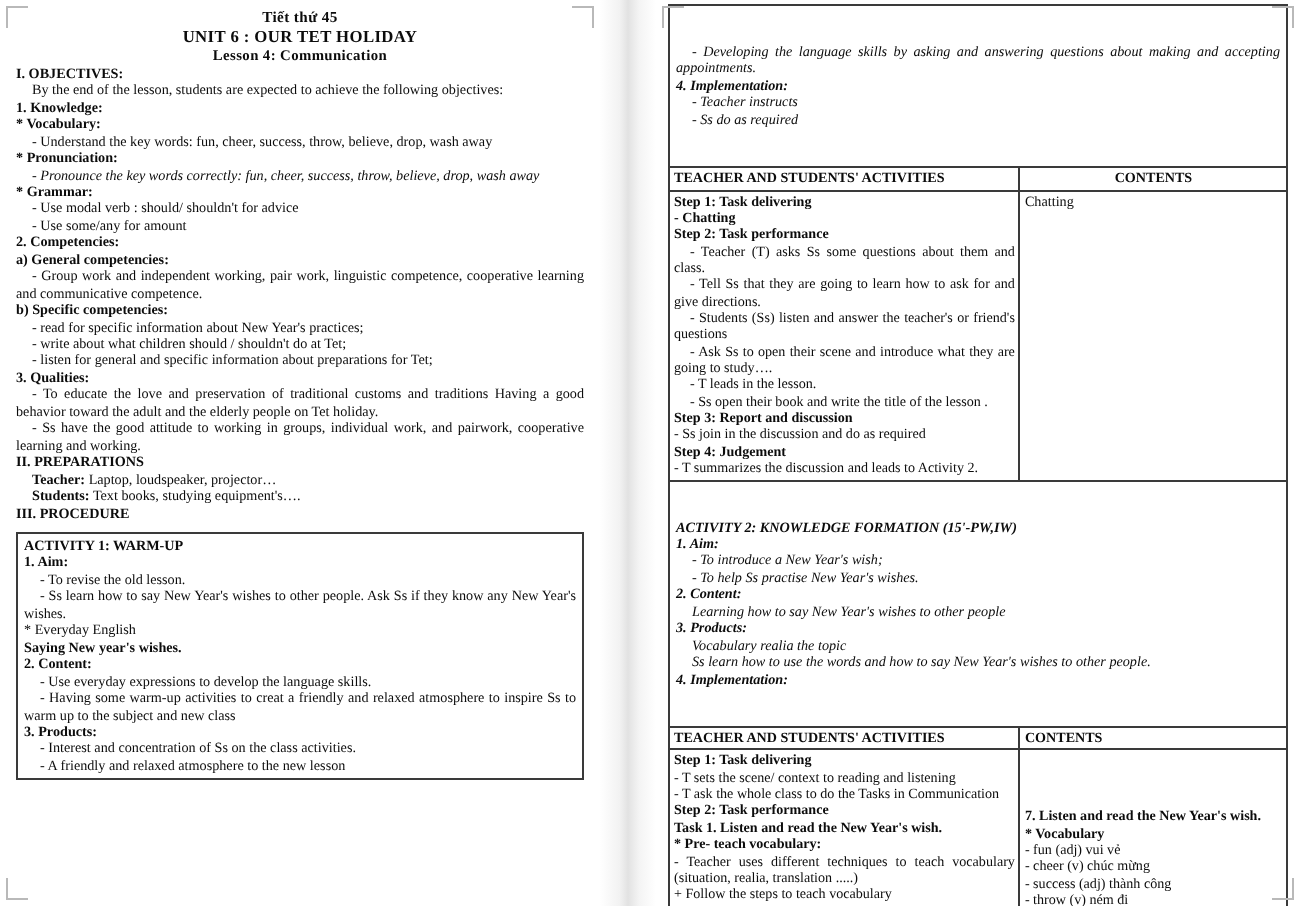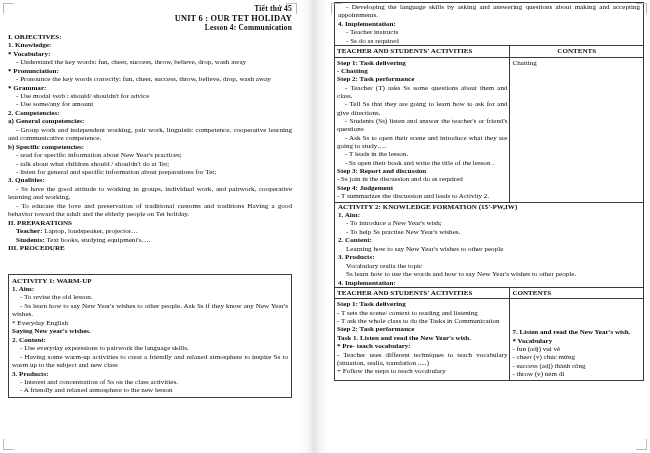--- a/index.html
+++ b/index.html
@@ -20,41 +20,41 @@
   
   .crop{position:absolute;width:11px;height:11px;pointer-events:none;}
   .crop i{position:absolute;background:#b9b9b9;}
   .crop .h{height:1px;width:11px;}
   .crop .v{width:1px;height:11px;}
   .tl{top:3px;left:3px}.tl .h{top:0;left:0}.tl .v{top:0;left:0}
   .tr{top:3px;right:3px}.tr .h{top:0;right:0}.tr .v{top:0;right:0}
   .bl{bottom:3px;left:3px}.bl .h{bottom:0;left:0}.bl .v{bottom:0;left:0}
   .br{bottom:3px;right:3px}.br .h{bottom:0;right:0}.br .v{bottom:0;right:0}
 
-  .title{text-align:right;font-weight:bold;font-size:7.6px;line-height:9.6px;}
+  .title{text-align:center;font-weight:bold;font-size:7.6px;line-height:9.6px;}
   .title div{letter-spacing:.2px;}
   .t-unit{font-size:8.4px;}
   .t-lesson{font-size:7.4px;}
 
   p{margin:0;font-size:7.1px;line-height:8.45px;}
   .b{font-weight:bold;}
-  .i{}
+  .i{font-style:italic;}
   .ind1{text-indent:8px;}
   .just{text-align:justify;text-align-last:left;}
   .ctr{text-align:left;font-weight:bold;}
 
-  .box{border:1px solid #3a3a3a;margin-top:21px;padding:2px 3px;}
+  .box{border:1px solid #3a3a3a;margin-top:5px;padding:2px 3px;}
 
   table{border-collapse:collapse;width:100%;table-layout:fixed;}
   table td,table th{border:1px solid #3a3a3a;vertical-align:top;padding:1px 2px;font-size:7.05px;line-height:8.4px;font-weight:normal;text-align:left;}
   .hdr td{font-weight:bold;font-size:7.05px;}
   .hdr .c2{text-align:center;}
   .col1{width:57%}
   .col2{width:43%}
-  .sec{border:1px solid #3a3a3a;border-bottom:0;padding:0 3px;}
+  .sec{border:1px solid #3a3a3a;border-bottom:0;padding:19px 3px;font-style:italic;}
   .tight p{font-size:7.05px;line-height:8.35px;}
 </style>
 </head>
 <body>
 
 <div class="spread">
 
   <div class="page page-left">
     <div class="crop tl">
         <i class="h"></i>
@@ -69,58 +69,59 @@
         <i class="v"></i>
       </div>
 
     <div class="title">
       <div>Tiết thứ 45</div>
       <div class="t-unit">UNIT 6 : OUR TET HOLIDAY</div>
       <div class="t-lesson">Lesson 4: Communication</div>
     </div>
 
     <p class="b">I. OBJECTIVES:</p>
+    <p class="ind1">By the end of the lesson, students are expected to achieve the following objectives:</p>
     <p class="b">1. Knowledge:</p>
     <p class="b">* Vocabulary:</p>
     <p class="ind1">- Understand the key words: fun, cheer, success, throw, believe, drop, wash away</p>
     <p class="b">* Pronunciation:</p>
     <p class="ind1 i">- Pronounce the key words correctly: fun, cheer, success, throw, believe, drop, wash away</p>
     <p class="b">* Grammar:</p>
     <p class="ind1">- Use modal verb : should/ shouldn't for advice</p>
     <p class="ind1">- Use some/any for amount</p>
     <p class="b">2. Competencies:</p>
     <p class="b">a) General competencies:</p>
     <p class="ind1 just">- Group work and independent working, pair work, linguistic competence, cooperative learning and communicative competence.</p>
     <p class="b">b) Specific competencies:</p>
     <p class="ind1">- read for specific information about New Year's practices;</p>
-    <p class="ind1">- talk about what children should / shouldn't do at Tet;</p>
+    <p class="ind1">- write about what children should / shouldn't do at Tet;</p>
     <p class="ind1">- listen for general and specific information about preparations for Tet;</p>
     <p class="b">3. Qualities:</p>
+    <p class="ind1 just">- To educate the love and preservation of traditional customs and traditions Having a good behavior toward the adult and the elderly people on Tet holiday.</p>
     <p class="ind1 just">- Ss have the good attitude to working in groups, individual work, and pairwork, cooperative learning and working.</p>
-    <p class="ind1 just">- To educate the love and preservation of traditional customs and traditions Having a good behavior toward the adult and the elderly people on Tet holiday.</p>
     <p class="b">II. PREPARATIONS</p>
     <p class="ind1">
       <span class="b">Teacher:</span>
       <span>Laptop, loudspeaker, projector…</span>
     </p>
     <p class="ind1">
       <span class="b">Students:</span>
       <span>Text books, studying equipment's….</span>
     </p>
     <p class="b">III. PROCEDURE</p>
 
     <div class="box">
       <p class="b">ACTIVITY 1: WARM-UP</p>
       <p class="b">1. Aim:</p>
       <p class="ind1">- To revise the old lesson.</p>
       <p class="ind1 just">- Ss learn how to say New Year's wishes to other people. Ask Ss if they know any New Year's wishes.</p>
       <p>* Everyday English</p>
       <p class="ctr">Saying New year's wishes.</p>
       <p class="b">2. Content:</p>
-      <p class="ind1">- Use everyday expressions to pairwork the language skills.</p>
+      <p class="ind1">- Use everyday expressions to develop the language skills.</p>
       <p class="ind1 just">- Having some warm-up activities to creat a friendly and relaxed atmosphere to inspire Ss to warm up to the subject and new class</p>
       <p class="b">3. Products:</p>
       <p class="ind1">- Interest and concentration of Ss on the class activities.</p>
       <p class="ind1">- A friendly and relaxed atmosphere to the new lesson</p>
     </div>
   </div>
 
   <div class="gutter"></div>
 
   <div class="page page-right">

